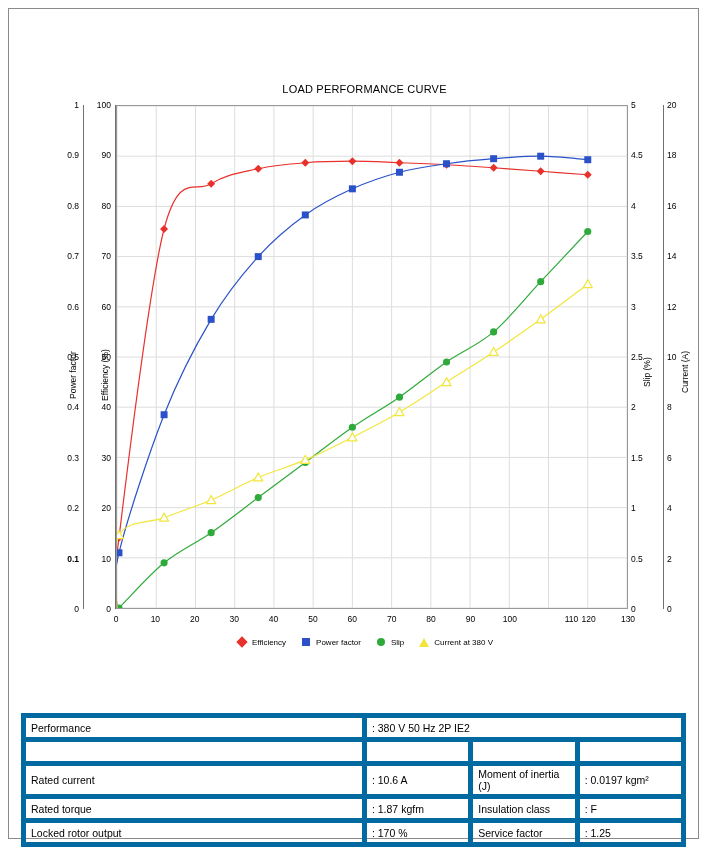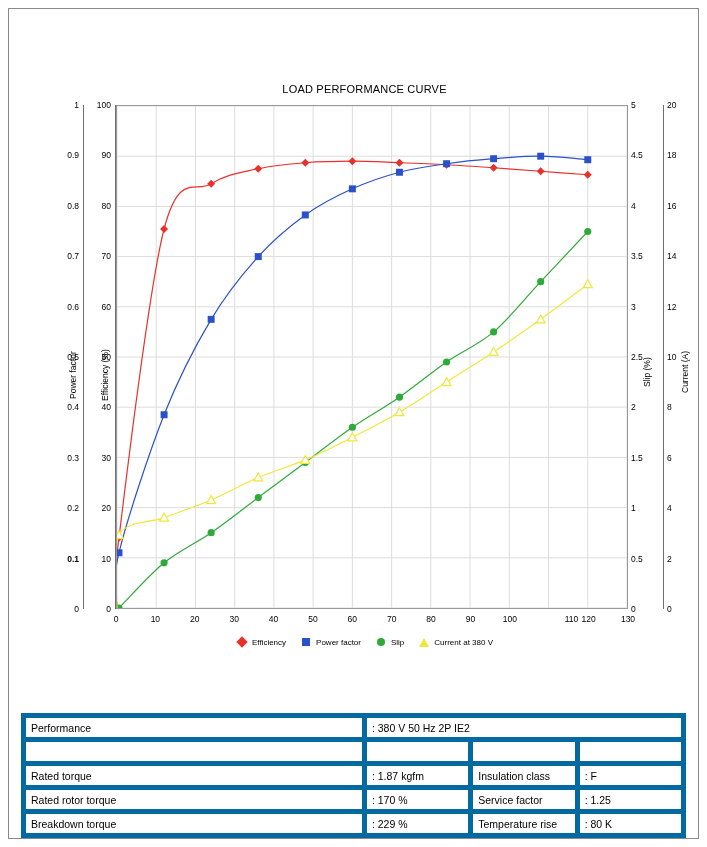--- a/index.html
+++ b/index.html
@@ -234,27 +234,33 @@
           <td class="c1">Performance</td>
           <td class="c2" colspan="3">: 380 V 50 Hz 2P IE2</td>
         </tr>
         <tr class="spacer-row">
           <td class="c1"></td>
               <td class="c2"></td>
               <td class="c3"></td>
               <td class="c4"></td>
         </tr>
         <tr>
+          <td class="c1 nb-top">Rated current</td>
+          <td class="c2 nb-top">: 10.6 A</td>
+          <td class="c3 nb-top">Moment of inertia (J)</td>
+          <td class="c4 nb-top">: 0.0197 kgm²</td>
+        </tr>
+        <tr>
           <td class="c1">Rated torque</td>
           <td class="c2">: 1.87 kgfm</td>
           <td class="c3">Insulation class</td>
           <td class="c4">: F</td>
         </tr>
         <tr>
-          <td class="c1">Rated rotor torque</td>
+          <td class="c1">Locked rotor output</td>
           <td class="c2">: 170 %</td>
           <td class="c3">Service factor</td>
           <td class="c4">: 1.25</td>
         </tr>
         <tr>
           <td class="c1">Breakdown torque</td>
           <td class="c2">: 229 %</td>
           <td class="c3">Temperature rise</td>
           <td class="c4">: 80 K</td>
         </tr>

